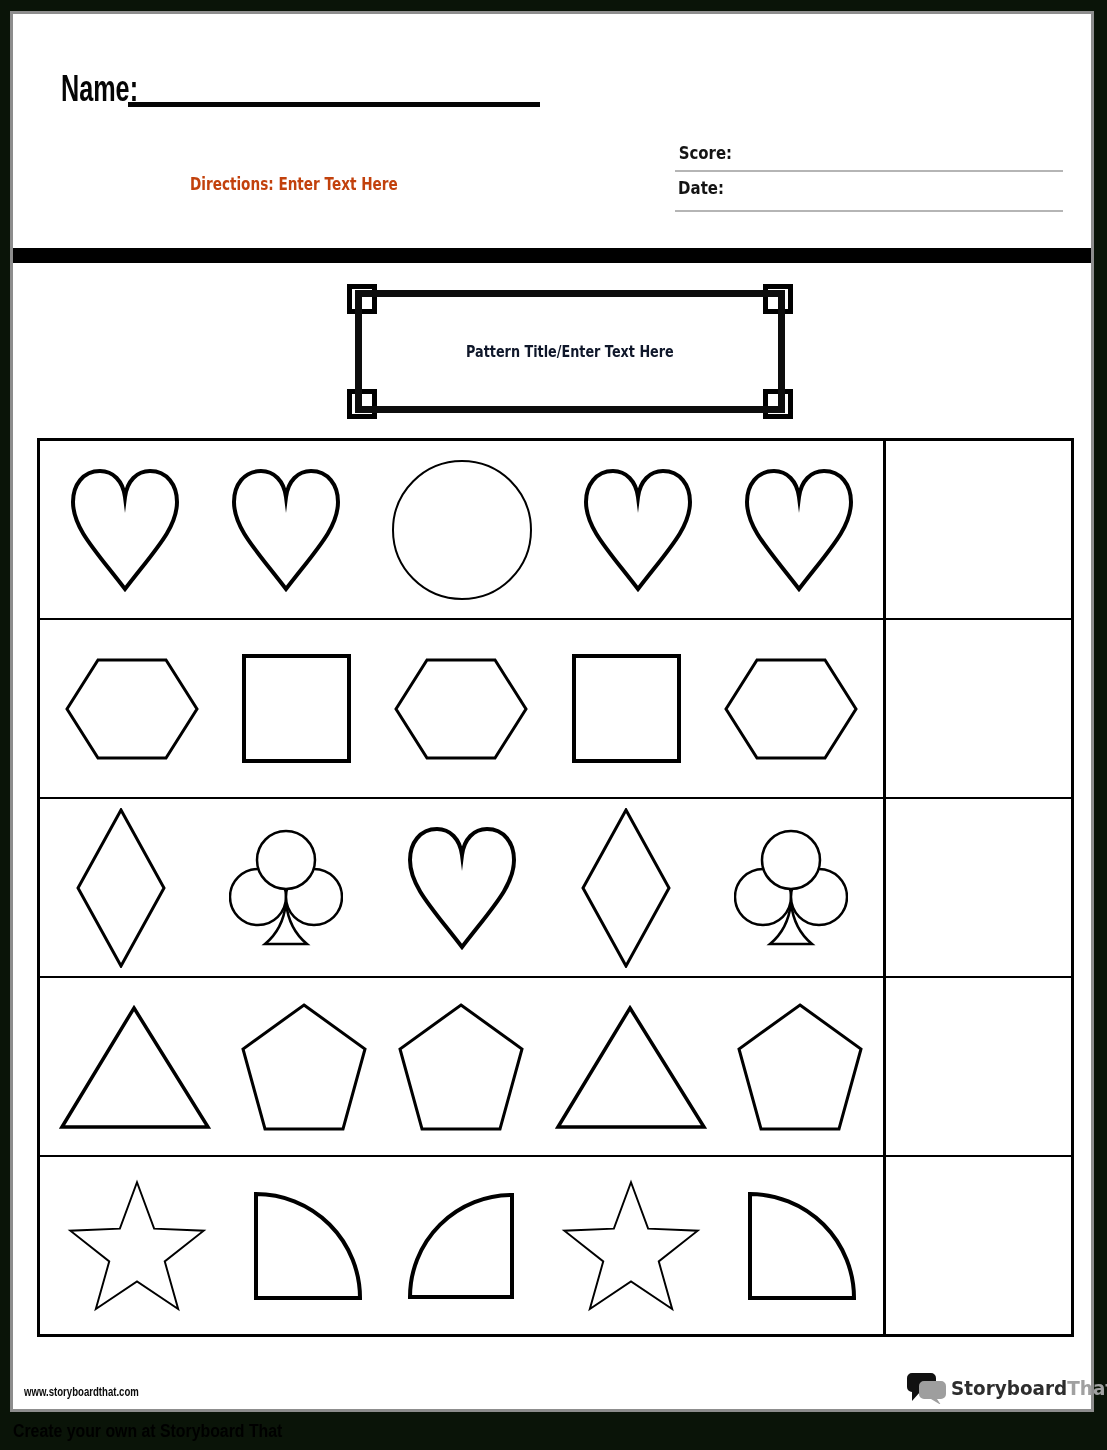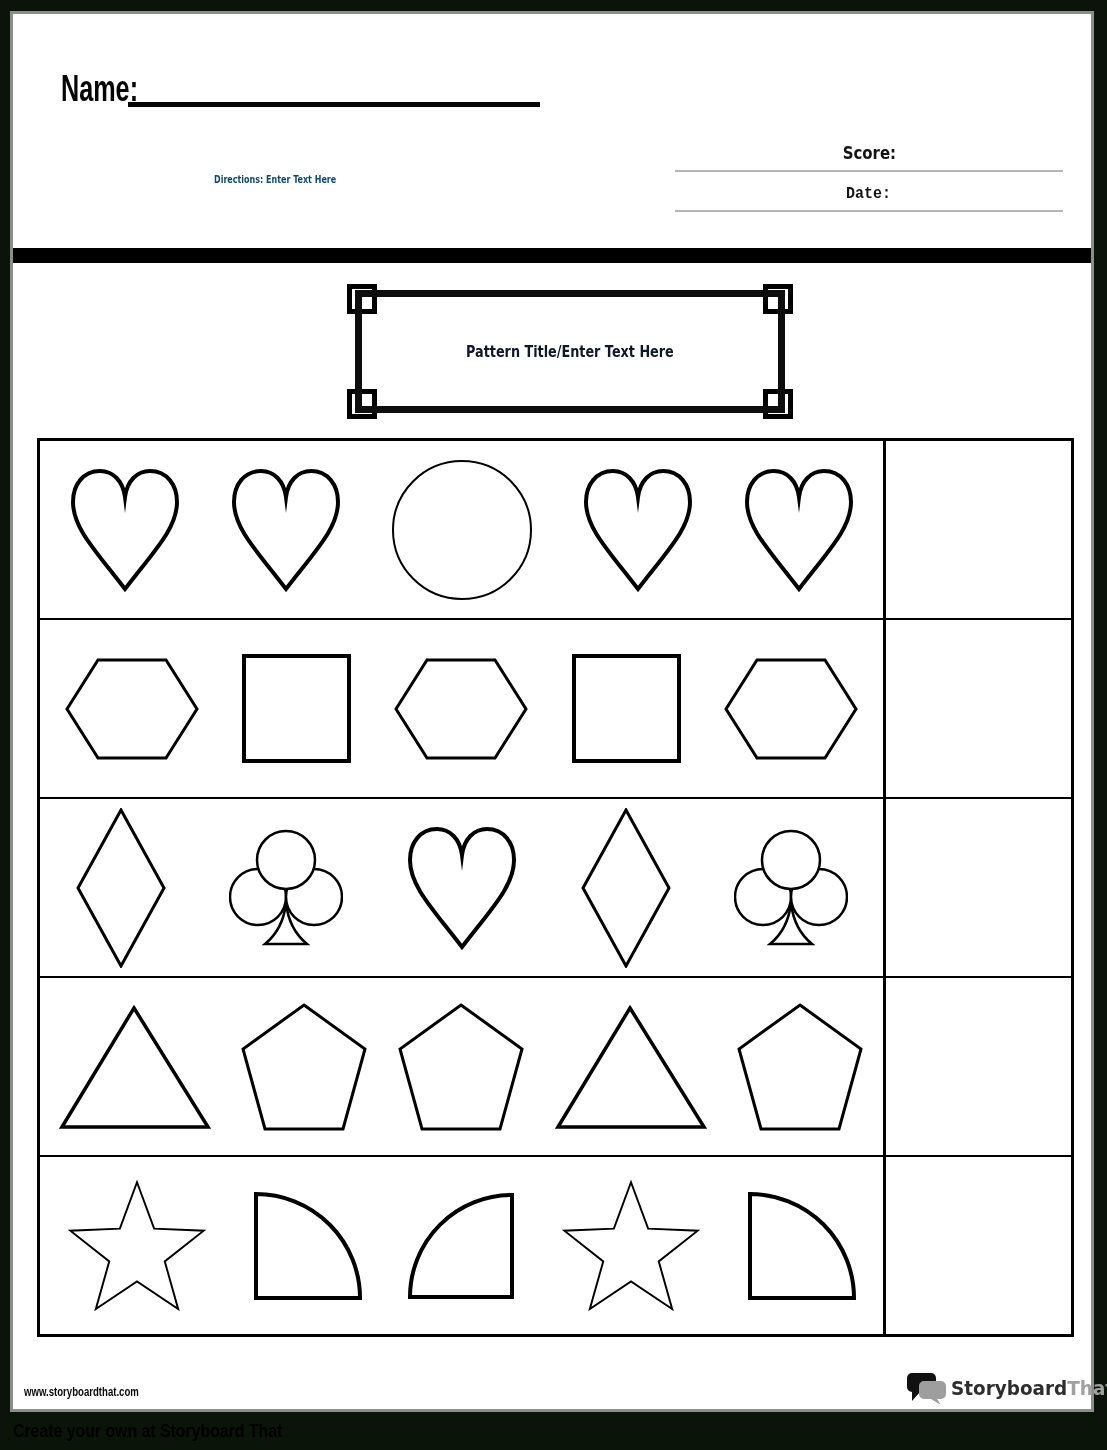--- a/index.html
+++ b/index.html
@@ -6,27 +6,27 @@
   body{font-family:"Liberation Sans", sans-serif;}
   .canvas{position:relative;width:1107px;height:1450px;background:#0a1408;overflow:hidden;}
   .page{position:absolute;left:10px;top:11px;width:1084px;height:1401px;background:#ffffff;
         border:3px solid #8d8d8d;box-sizing:border-box;}
 
   
   .name-label{position:absolute;left:48px;top:57px;font-weight:bold;font-size:36px;line-height:36px;
               color:#050505;white-space:nowrap;}
   .name-label .sq{display:inline-block;transform:scaleX(0.70);transform-origin:left center;}
   .name-line{position:absolute;left:115px;top:88px;width:412px;height:5px;background:#050505;}
-  .directions{position:absolute;left:201px;top:160px;font-family:"DejaVu Sans", sans-serif;
-              font-weight:bold;font-size:10px;color:#0c4a6e;white-space:nowrap;}
+  .directions{position:absolute;left:177px;top:160px;font-family:"DejaVu Sans", sans-serif;
+              font-weight:bold;font-size:17px;color:#c2410c;white-space:nowrap;}
   .directions .sq{display:inline-block;transform:scaleX(0.80);transform-origin:left center;}
 
-  .score-label,.date-label{position:absolute;left:662px;width:388px;text-align:center;
+  .score-label,.date-label{position:absolute;left:662px;width:388px;text-align:left;
       font-family:"DejaVu Sans", sans-serif;font-weight:bold;font-size:17px;color:#141414;}
-  .score-label{top:129px;} .date-label{top:170px;font-family:Liberation Mono, monospace;}
+  .score-label{top:129px;} .date-label{top:164px;}
   .score-label .sq,.date-label .sq{display:inline-block;transform:scaleX(0.88);transform-origin:center;}
   .score-line,.date-line{position:absolute;left:662px;width:388px;height:2px;background:#b5b5b5;}
   .score-line{top:156px;} .date-line{top:196px;}
 
   .divider-bar{position:absolute;left:0;top:234px;width:100%;height:15px;background:#000000;}
 
   
   .title-box{position:absolute;left:342px;top:276px;width:430px;height:123px;}
   .handle{position:absolute;width:30px;height:30px;background:#ffffff;border:5px solid #000000;box-sizing:border-box;}
   .h-tl{left:-8px;top:-6px;} .h-tr{right:-8px;top:-6px;} .h-bl{left:-8px;bottom:-6px;} .h-br{right:-8px;bottom:-6px;}

